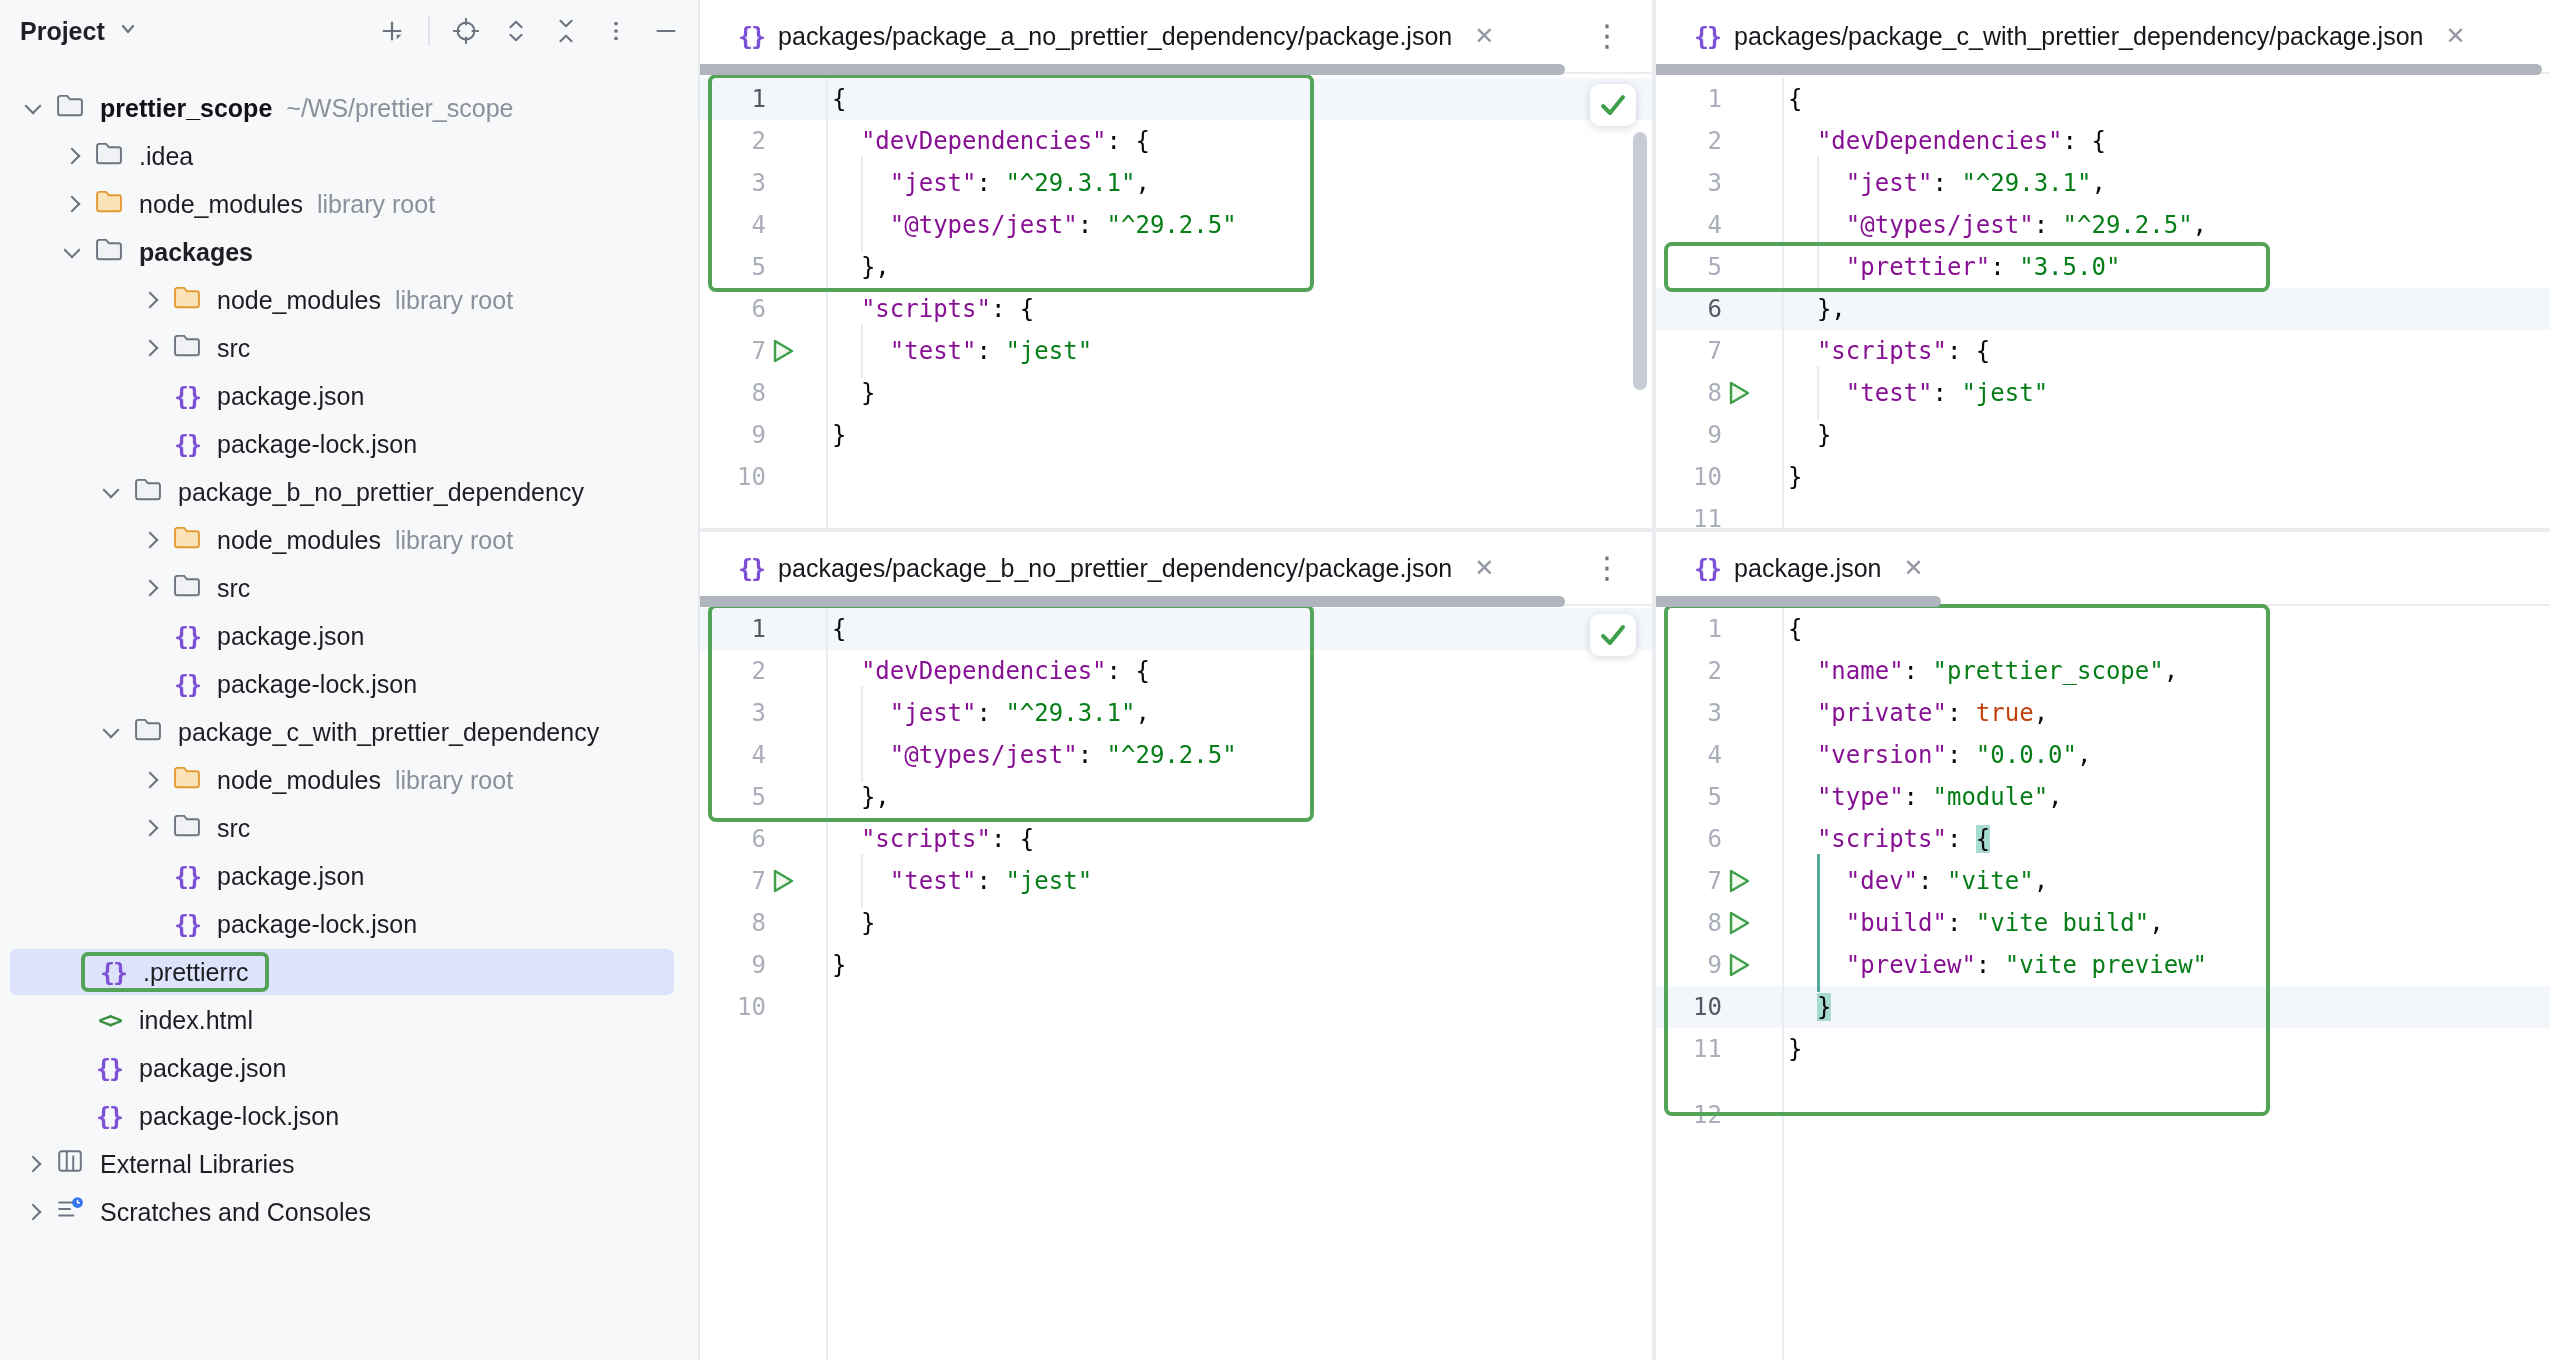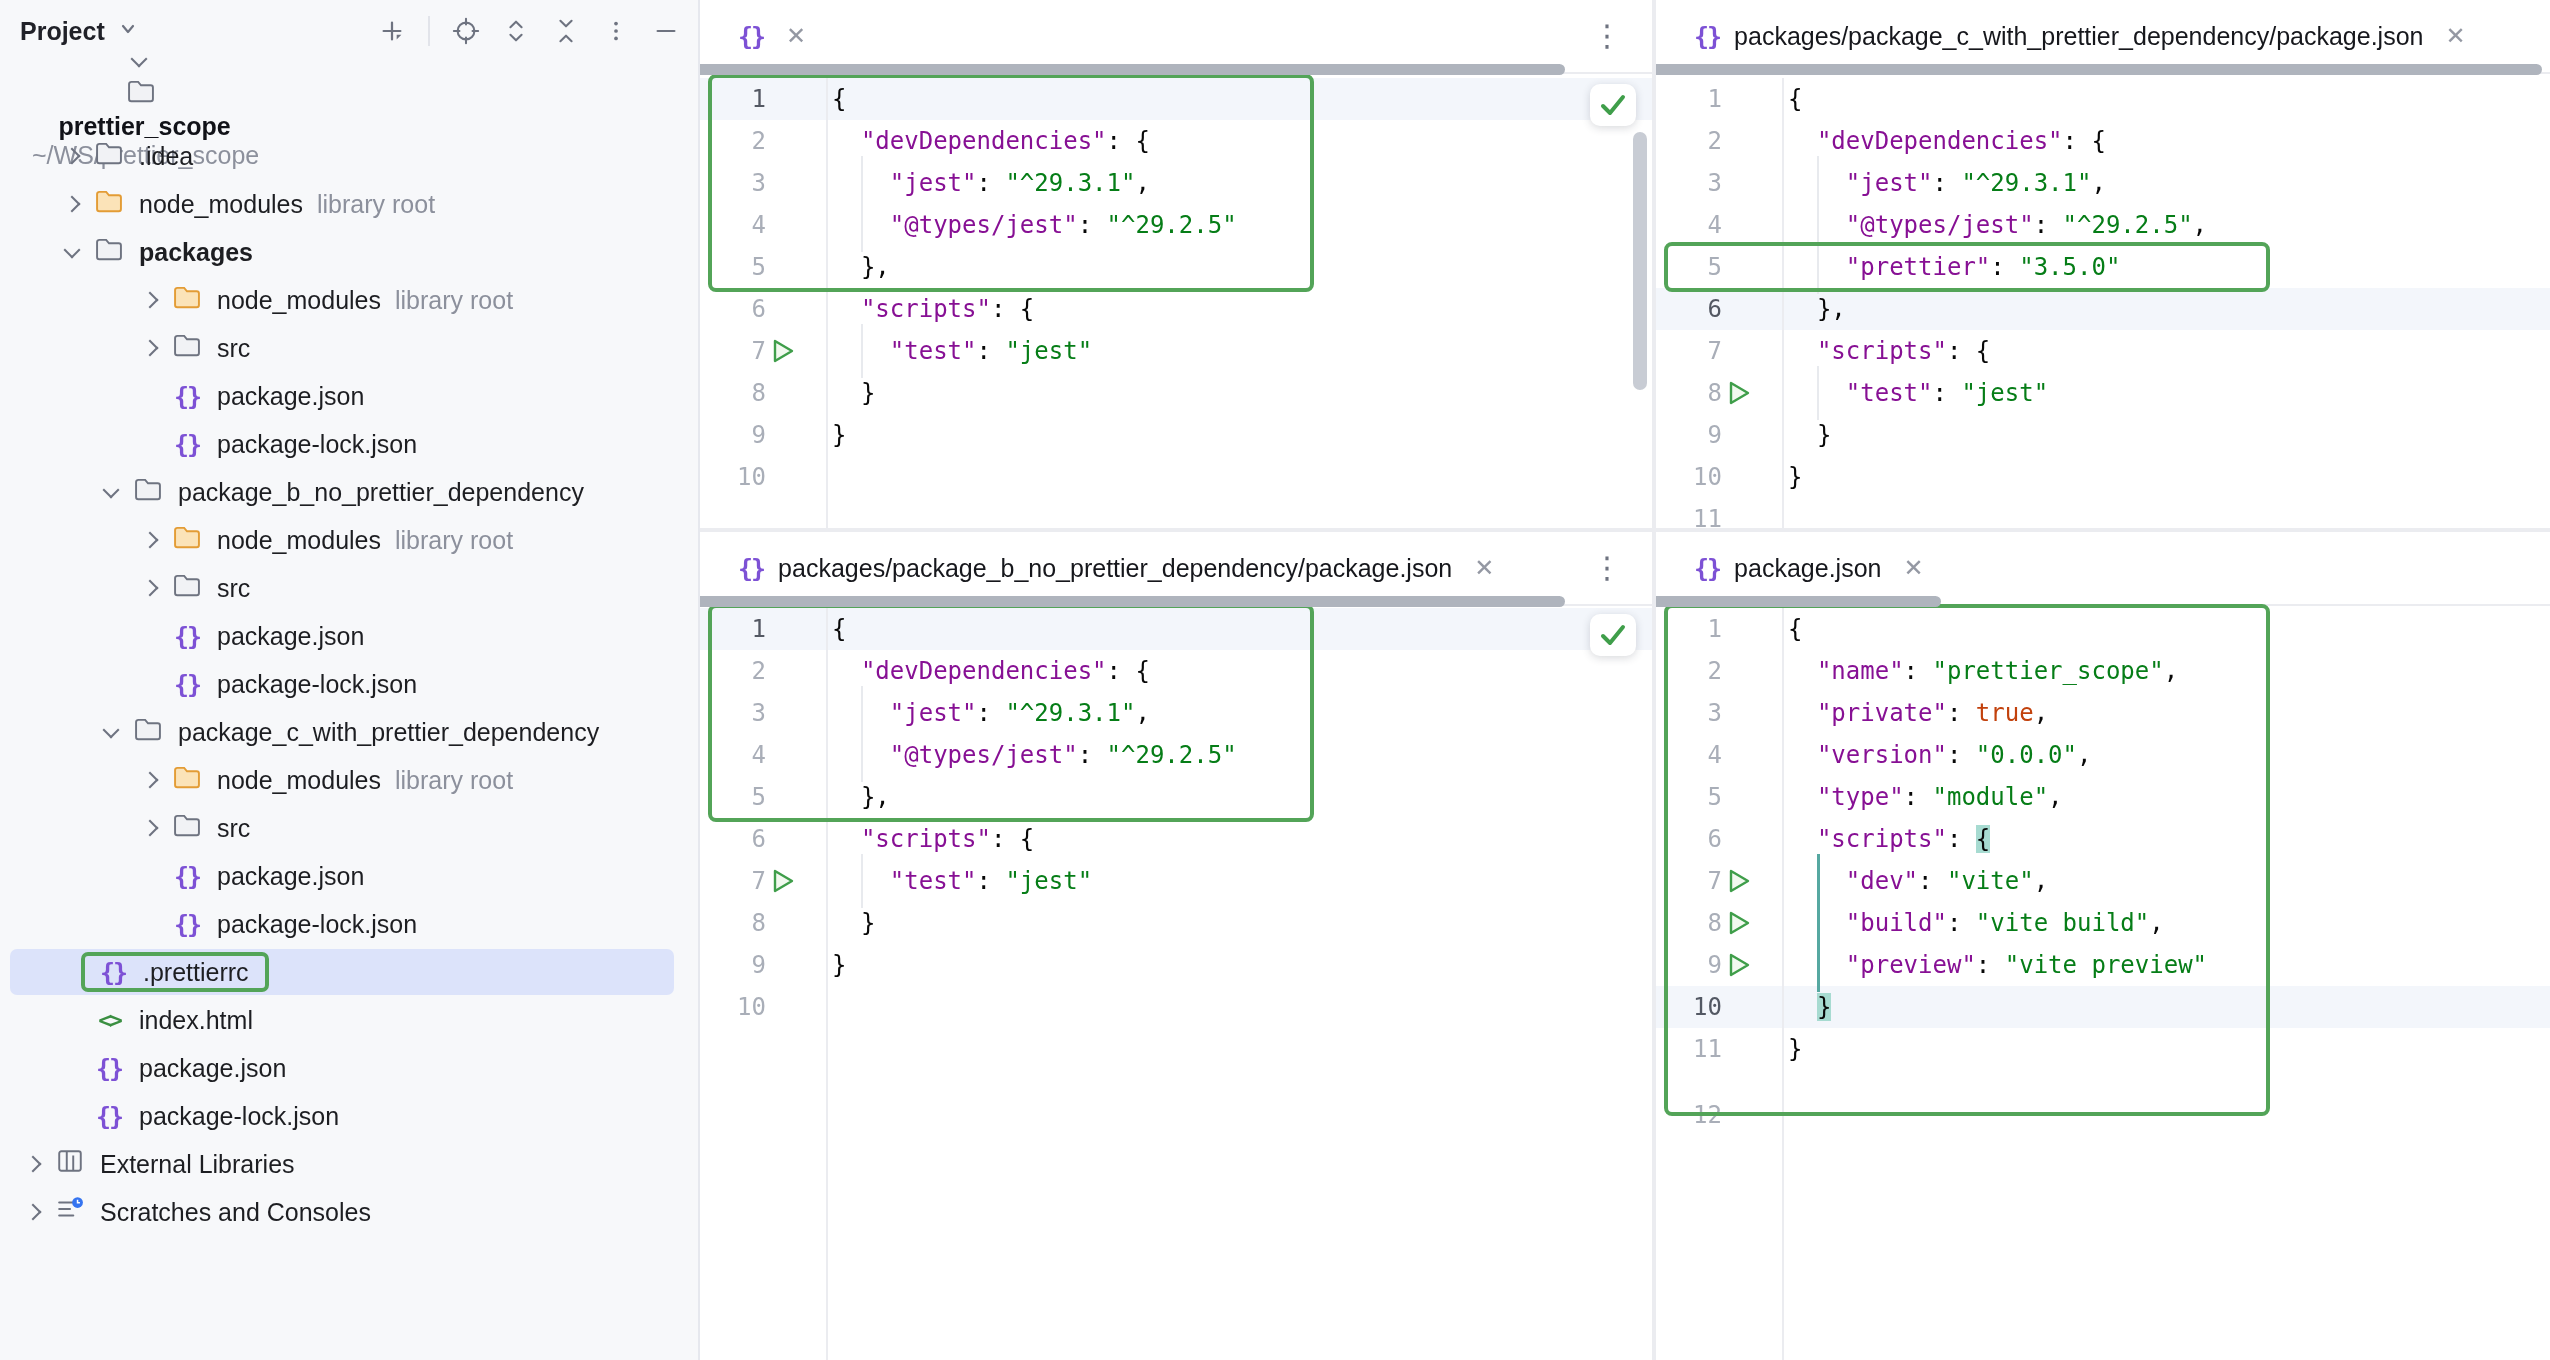--- a/index.html
+++ b/index.html
@@ -109,21 +109,21 @@
           </svg>
       </span>
       <span class="tbi">
         <svg width="30" height="30" viewBox="0 0 30 30">
             <path d="M6 15h18" stroke="#6e7380" stroke-width="2.4" stroke-linecap="round"></path>
           </svg>
       </span>
     </div>
     <div id="tree">
         <div class="trow">
-          <div class="tcell" style="margin-left: 18px; flex-direction: column;">
+          <div class="tcell" style="margin-left: 18px;">
             <span class="chevslot">
               <span class="chev v"></span>
             </span>
             <span class="iconslot">
               <span><svg width="28" height="25" viewBox="0 0 24 22">
                   <path d="M1.5 4.5a2 2 0 0 1 2-2h6l2.5 3h8.5a2 2 0 0 1 2 2v10a2 2 0 0 1-2 2h-17a2 2 0 0 1-2-2z" fill="#f1f2f5" stroke="#6e7380" stroke-width="1.7"></path>
                 </svg></span>
             </span>
             <span class="tlabel bold">prettier_scope</span>
             <span class="tsuffix">~/WS/prettier_scope</span>
@@ -397,20 +397,21 @@
             </span>
             <span class="tlabel">Scratches and Consoles</span>
           </div>
         </div>
       </div>
   </div>
 
   <div class="pane" id="pane-a" style="left:700px;top:0;width:952px;height:528px;">
       <div class="tabrow">
         <span class="tab-icon json-glyph">{}</span>
+        <span class="tab-title">packages/package_a_no_prettier_dependency/package.json</span>
         <span class="tab-close">✕</span>
         <span class="tab-menu">⋮</span>
       </div>
       <div class="tabbar-scroll" style="width: 865px;"></div>
       <div class="scopebox" style="left: 8px; width: 606px; top: 74px; height: 218px;"></div>
       <div class="checkchip" style="right: 16px; top: 84px;">
         <svg width="34" height="28" viewBox="0 0 34 28">
           <polyline points="7,15 14,22 27,6" fill="none" stroke="#3f9e4a" stroke-width="4" stroke-linecap="round" stroke-linejoin="round"></polyline>
         </svg>
       </div>

